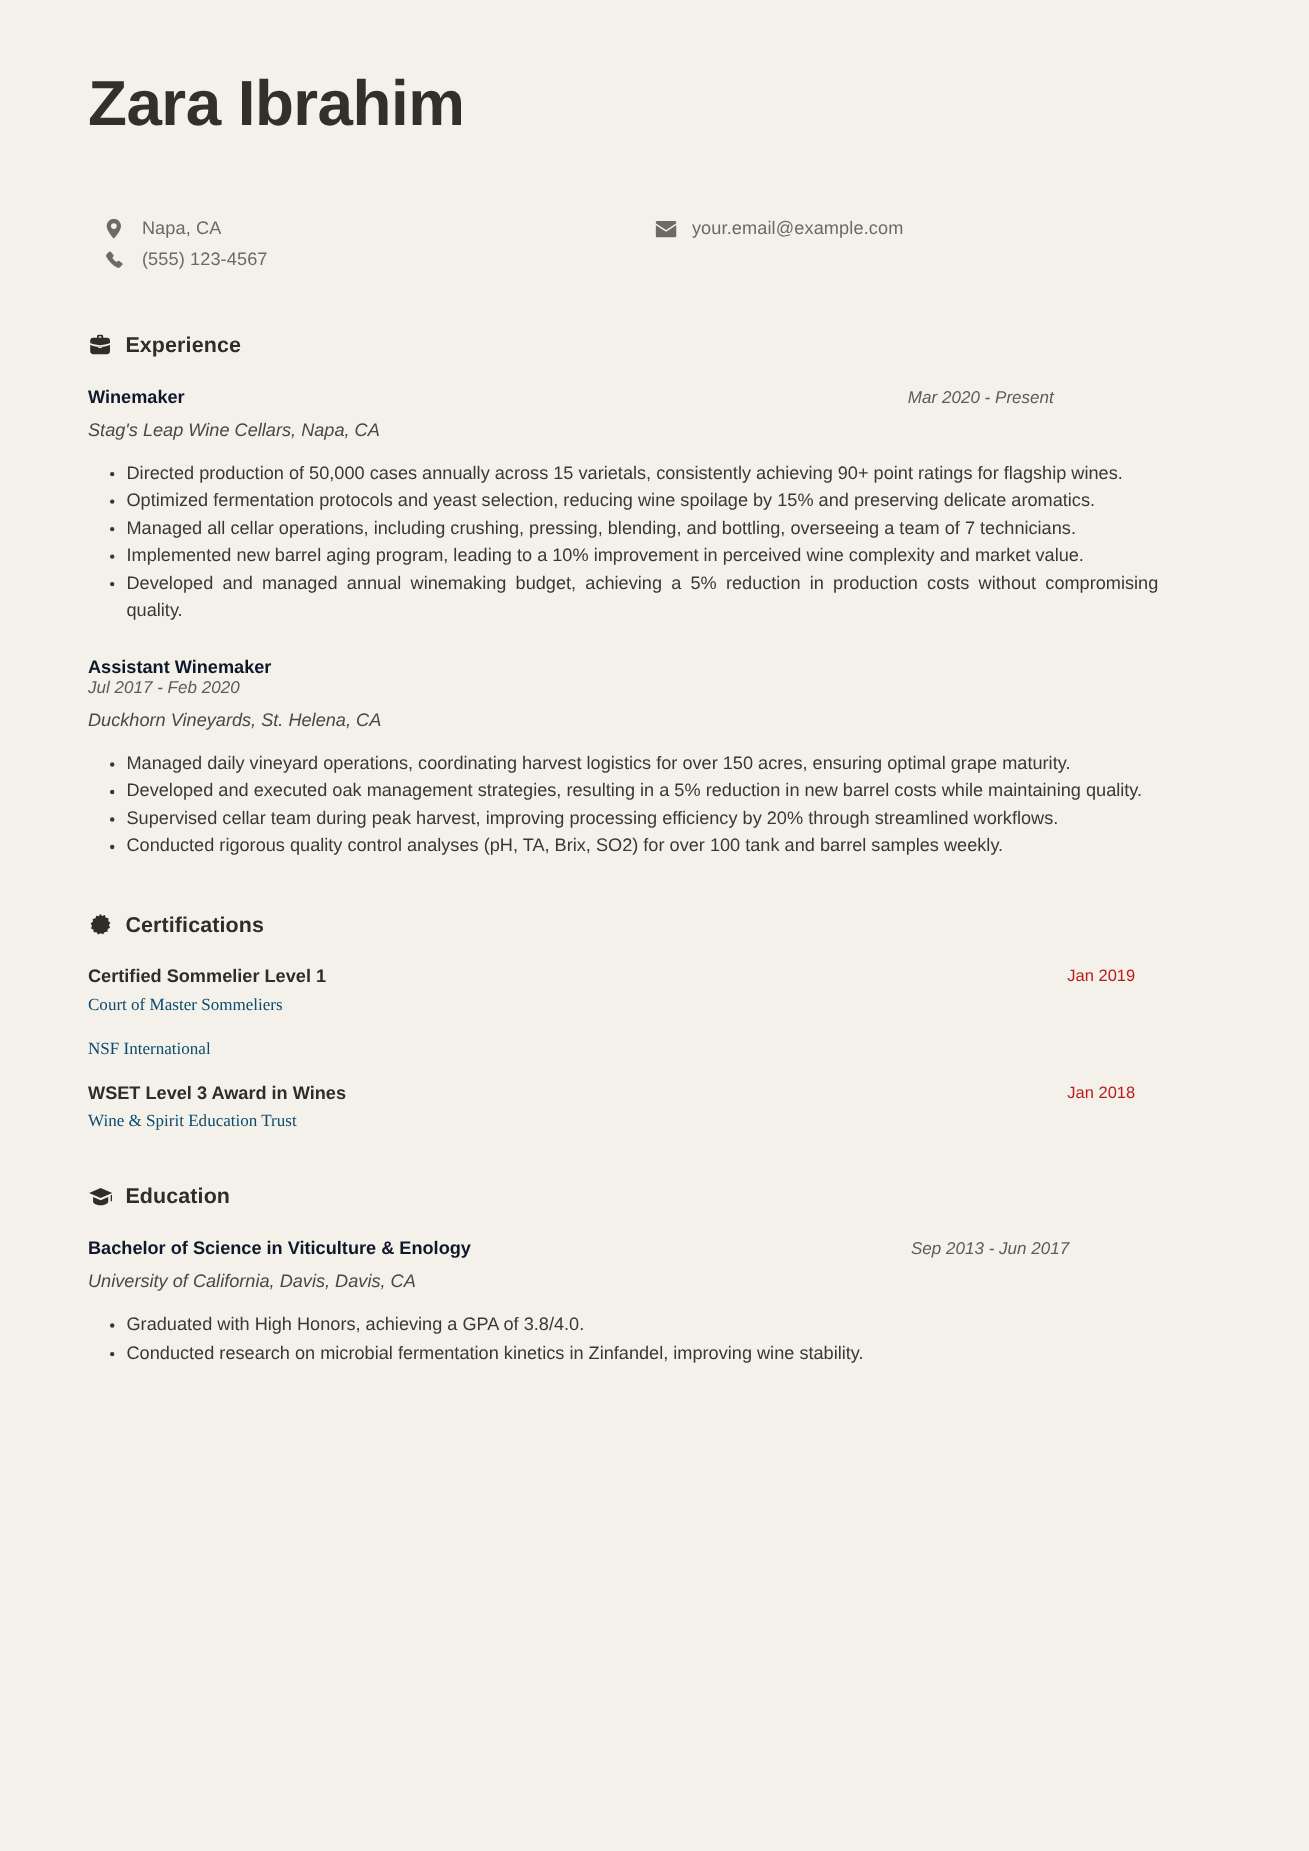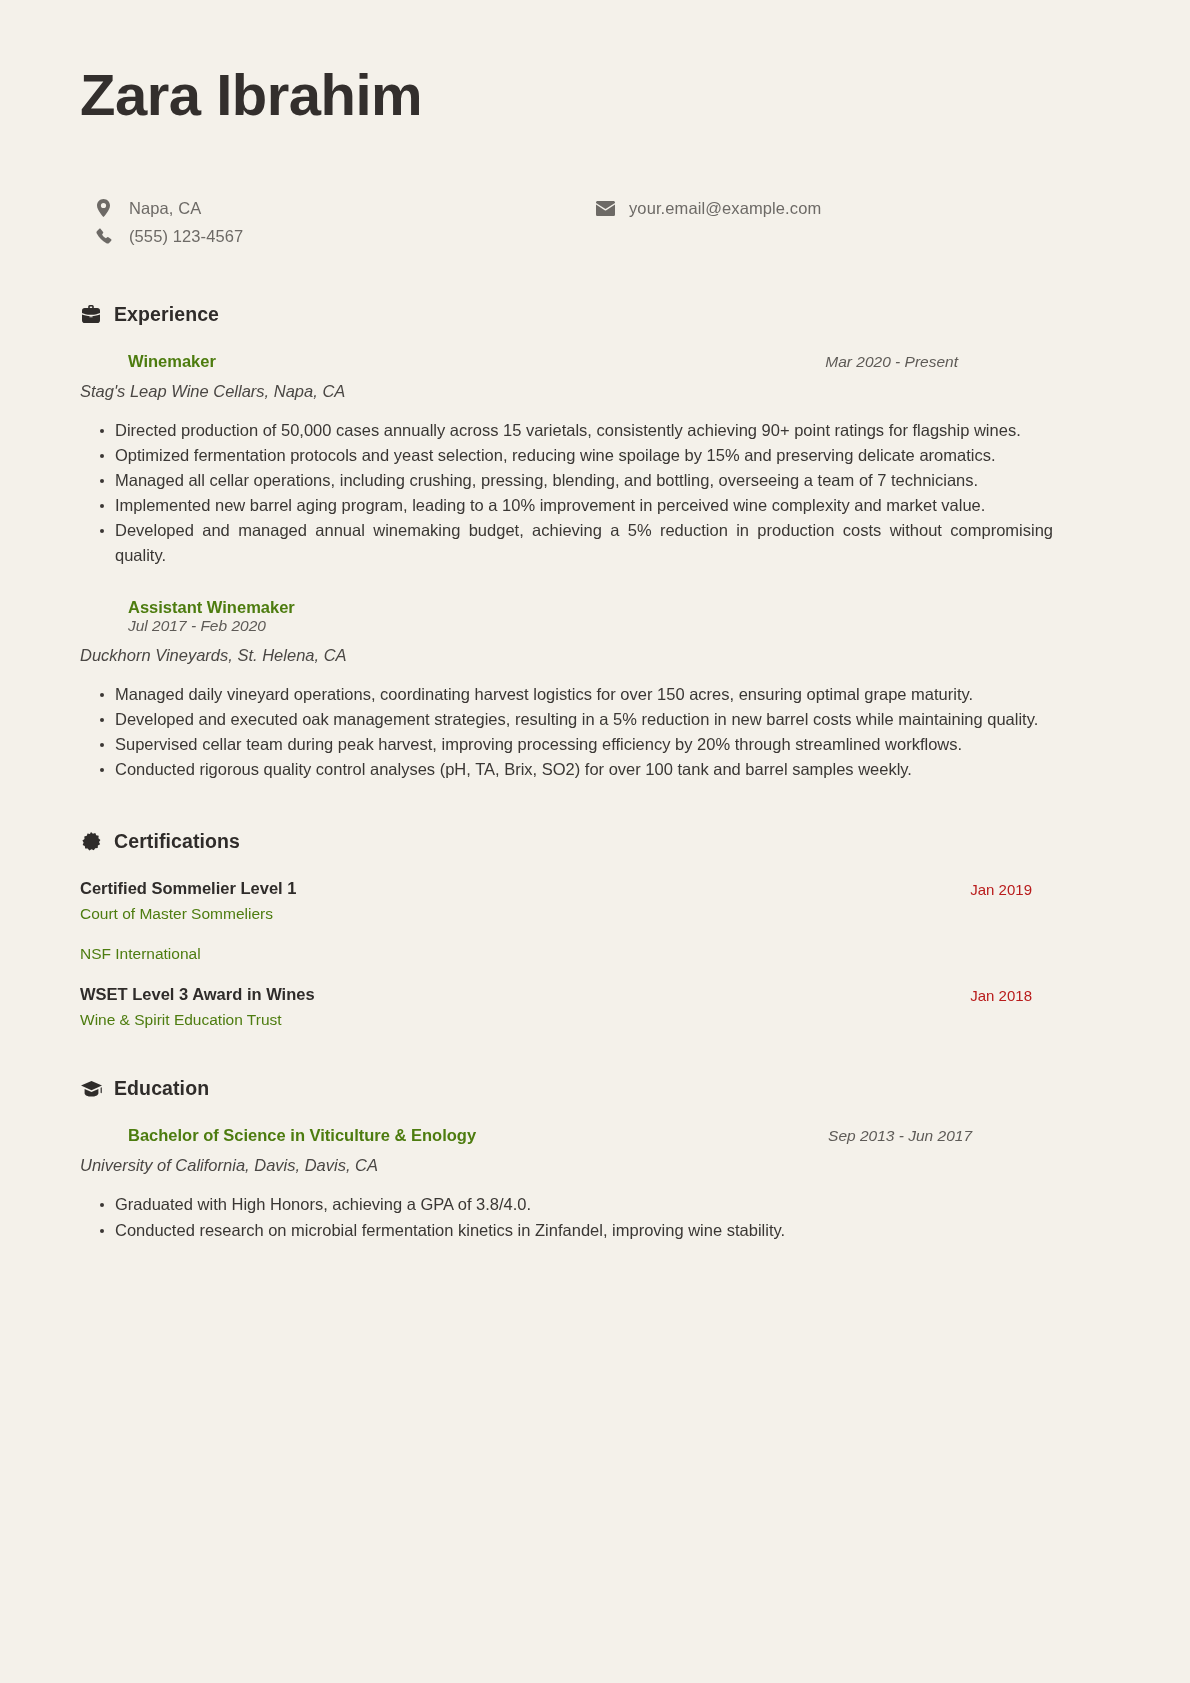--- a/index.html
+++ b/index.html
@@ -66,21 +66,21 @@
     letter-spacing: 0.1px;
     margin-left: 7px;
     white-space: nowrap;
   }
 
   .section {
     margin-top: 44px;
   }
   .section-head {
     display: flex;
-    align-items: flex-end;
+    align-items: flex-start;
     gap: 12px;
     margin-bottom: 26px;
   }
   .section-icon {
     width: 22px;
     height: 22px;
     display: flex;
     align-items: center;
     justify-content: center;
     color: #2f2c2a;
@@ -97,23 +97,22 @@
   .entry:last-child { margin-bottom: 0; }
 
   .entry-head {
     display: flex;
     align-items: baseline;
     width: 878px;
   }
   .entry-title {
     font-size: 16.5px;
     font-weight: 700;
-    color: #4d7c0f;
+    color: #0f172a;
     flex: 1 1 auto;
-    margin-left: 48px;
   }
   .entry-date {
     font-size: 15.5px;
     font-style: italic;
     color: #5e5b57;
     white-space: nowrap;
     flex: 0 0 auto;
   }
   .entry-sub {
     font-size: 16.5px;
@@ -148,39 +147,40 @@
     height: 4px;
     border-radius: 50%;
     background: #3a3734;
   }
 
   
   .cert-entry { margin-bottom: 22px; }
   .cert-entry:last-child { margin-bottom: 0; }
   .cert-head {
     display: flex;
-    align-items: flex-end;
+    align-items: flex-start;
     width: 952px;
   }
   .cert-title {
     font-size: 16.5px;
     font-weight: 700;
     color: #2f2c2a;
     flex: 1 1 auto;
   }
   .cert-date {
     font-size: 15px;
     color: #b91c1c;
     white-space: nowrap;
     flex: 0 0 auto;
   }
   .cert-issuer {
     font-size: 15.5px;
-    color: #4d7c0f;
+    color: #0c4a6e;
     margin-top: 7px;
+    font-family: Liberation Serif, serif;
   }
 
   .edu-head {
     display: flex;
     align-items: baseline;
     width: 892px;
   }
 </style>
 </head>
 <body>

